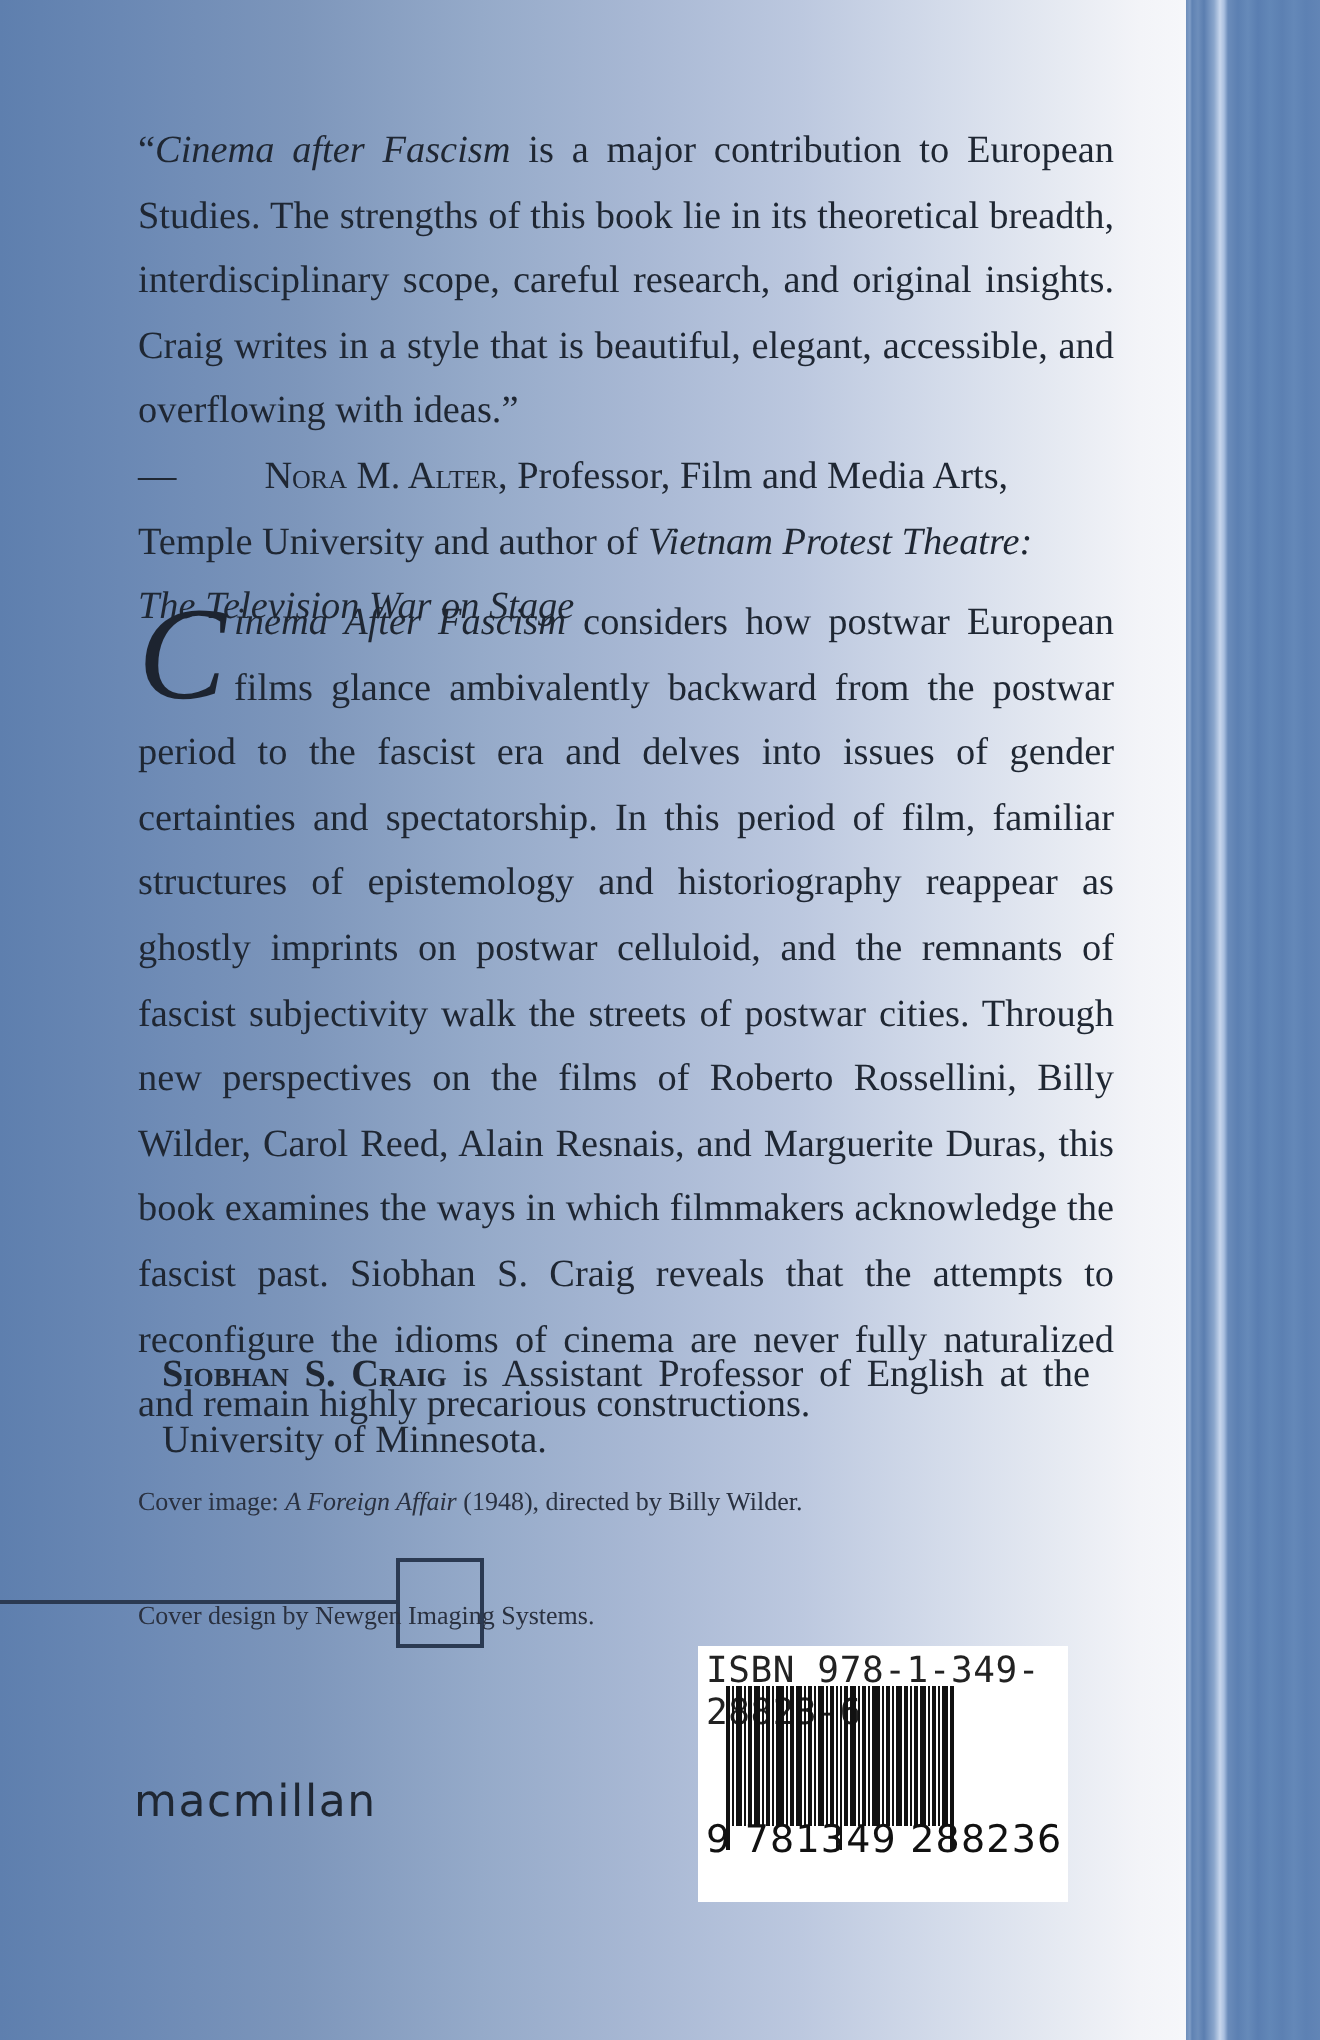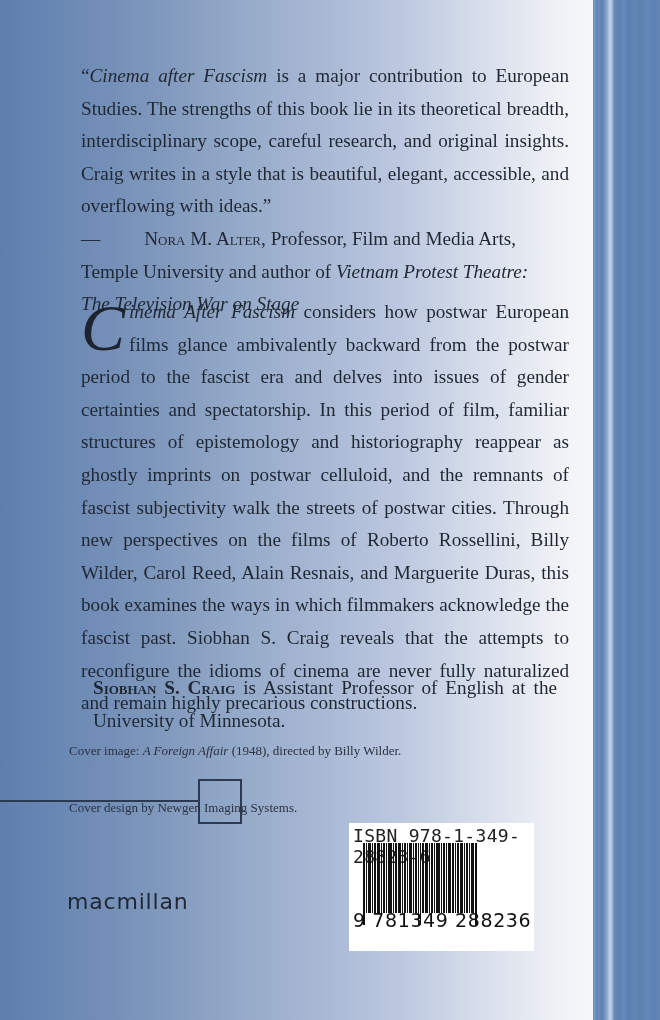--- a/index.html
+++ b/index.html
@@ -14,21 +14,21 @@
   }
   .spine {
     position: absolute; left: 593px; top: 0; width: 67px; height: 1020px;
     background:
       linear-gradient(to right,
         #6c8dba 0px, #7f9dc6 2px, #5f82b3 3px, #6d8ebb 6px, #5b7eb0 9px,
         #8aa6cc 14px, #c7d6ec 17px, #a9bfdf 19px, #6b8cba 21px,
         #5c80b2 26px, #668ab9 31px, #5a7eb1 36px, #6287b7 42px,
         #5c80b2 48px, #6488b8 54px, #5d81b3 60px, #6285b6 67px);
   }
-  .block { position: absolute; left: 81px; width: 488px; font-size: 19.2px; line-height: 32.6px; }
+  .block { position: absolute; left: 69px; width: 488px; font-size: 19.2px; line-height: 32.6px; }
   .quote { top: 60px; }
   .quote p { margin: 0; text-align: justify; }
   .attrib { text-align: right; margin: 0; }
   .sc { font-variant: small-caps; margin-left: 44px; }
   .desc { top: 296px; }
   .desc p { margin: 0; text-align: justify; }
   .dropcap {
     float: left; font-style: italic; font-size: 66px; line-height: 52px;
     margin: 6px 4px 0 0; color: #1d2430;
   }

